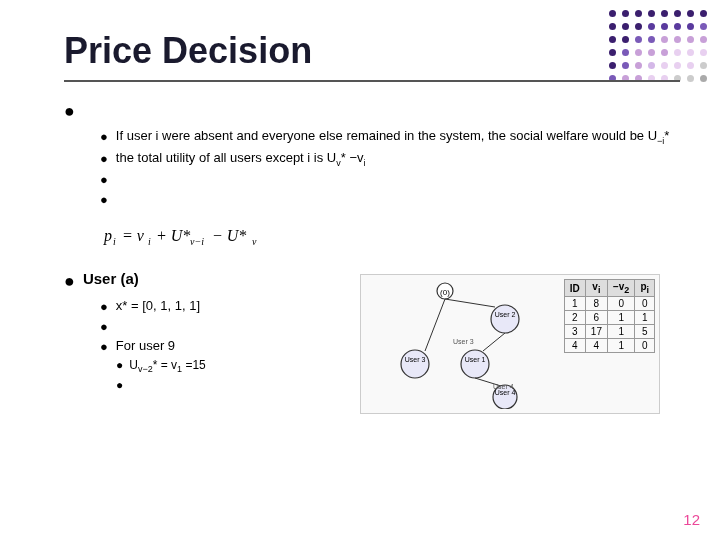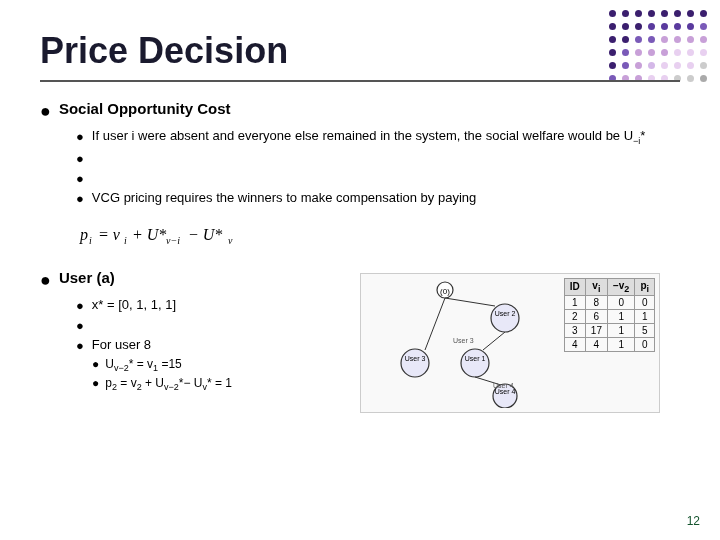--- a/index.html
+++ b/index.html
@@ -11,21 +11,21 @@
       font-family: Arial, sans-serif;
       font-size: 13px;
       color: #000;
       overflow: hidden;
       position: relative;
     }
 
     .slide {
       width: 720px;
       height: 540px;
-      padding: 30px 40px 20px 40px;
+      padding: 30px 40px 20px 64px;
       position: relative;
     }
 
     h1 {
       font-size: 36px;
       font-weight: bold;
       color: #1a1a2e;
       margin-bottom: 18px;
       border-bottom: 2px solid #555;
       padding-bottom: 8px;
@@ -107,22 +107,22 @@
     .dot {
       width: 7px;
       height: 7px;
       border-radius: 50%;
     }
 
     .page-number {
       position: absolute;
       bottom: 12px;
       right: 20px;
-      font-size: 12px;
-      color: #14532d;
+      font-size: 15px;
+      color: #ec4899;
     }
 
     
     .case-diagram {
       border: 1px solid #ccc;
       background: #f9f9f9;
       width: 300px;
       height: 140px;
       position: relative;
       font-size: 10px;
@@ -228,36 +228,35 @@
     <div class="dot" style="background-color: rgb(170, 170, 170);"></div>
   </div>
 
 <div class="slide">
 
   <h1>Price Decision</h1>
 
   <div class="section">
     <div class="bullet-main">
       <span class="bullet-icon">●</span>
-      <span class="bullet-text">Social Opportunity Cost</span>
     </div>
     <div class="sub-bullets">
       <div class="sub-bullet">
         <span class="sub-icon">●</span>
         <span>If user i were absent and everyone else remained in the system, the social welfare would be U<sub>−i</sub>*</span>
       </div>
       <div class="sub-bullet">
         <span class="sub-icon">●</span>
+        <span>the total utility of all users except i is U<sub>v</sub>* −v<sub>i</sub></span>
       </div>
       <div class="sub-bullet">
         <span class="sub-icon">●</span>
       </div>
       <div class="sub-bullet">
         <span class="sub-icon">●</span>
-        <span>VCG pricing requires the winners to make compensation by paying</span>
       </div>
     </div>
 
     <div class="formula-block">
       <svg width="200" height="36">
         <text x="4" y="24" font-size="16" font-family="serif" font-style="italic" fill="#000">
           p
         </text>
         <text x="13" y="28" font-size="10" font-family="serif" font-style="italic" fill="#000">i</text>
         <text x="22" y="24" font-size="16" font-family="serif" fill="#000"> = v</text>
@@ -279,31 +278,30 @@
       <div class="sub-bullets">
         <div class="sub-bullet">
           <span class="sub-icon">●</span>
           <span>x* = [0, 1, 1, 1]</span>
         </div>
         <div class="sub-bullet">
           <span class="sub-icon">●</span>
         </div>
         <div class="sub-bullet">
           <span class="sub-icon">●</span>
-          <span>For user 8</span>
+          <span>For user 9</span>
         </div>
       </div>
       <div class="sub-sub-bullets">
         <div class="sub-sub-bullet">
           <span class="ss-icon">●</span>
           <span>U<sub>v−2</sub>* = v<sub>1</sub> =15</span>
         </div>
         <div class="sub-sub-bullet">
           <span class="ss-icon">●</span>
-          <span>p<sub>2</sub> = v<sub>2</sub> + U<sub>v−2</sub>*− U<sub>v</sub>* = 1</span>
         </div>
       </div>
     </div>
 
     <div class="bottom-right">
       <div class="case-diagram">
 
         <svg class="graph-area" width="175" height="132">
 
           <circle cx="80" cy="12" r="8" fill="white" stroke="#333" stroke-width="1.2"></circle>

